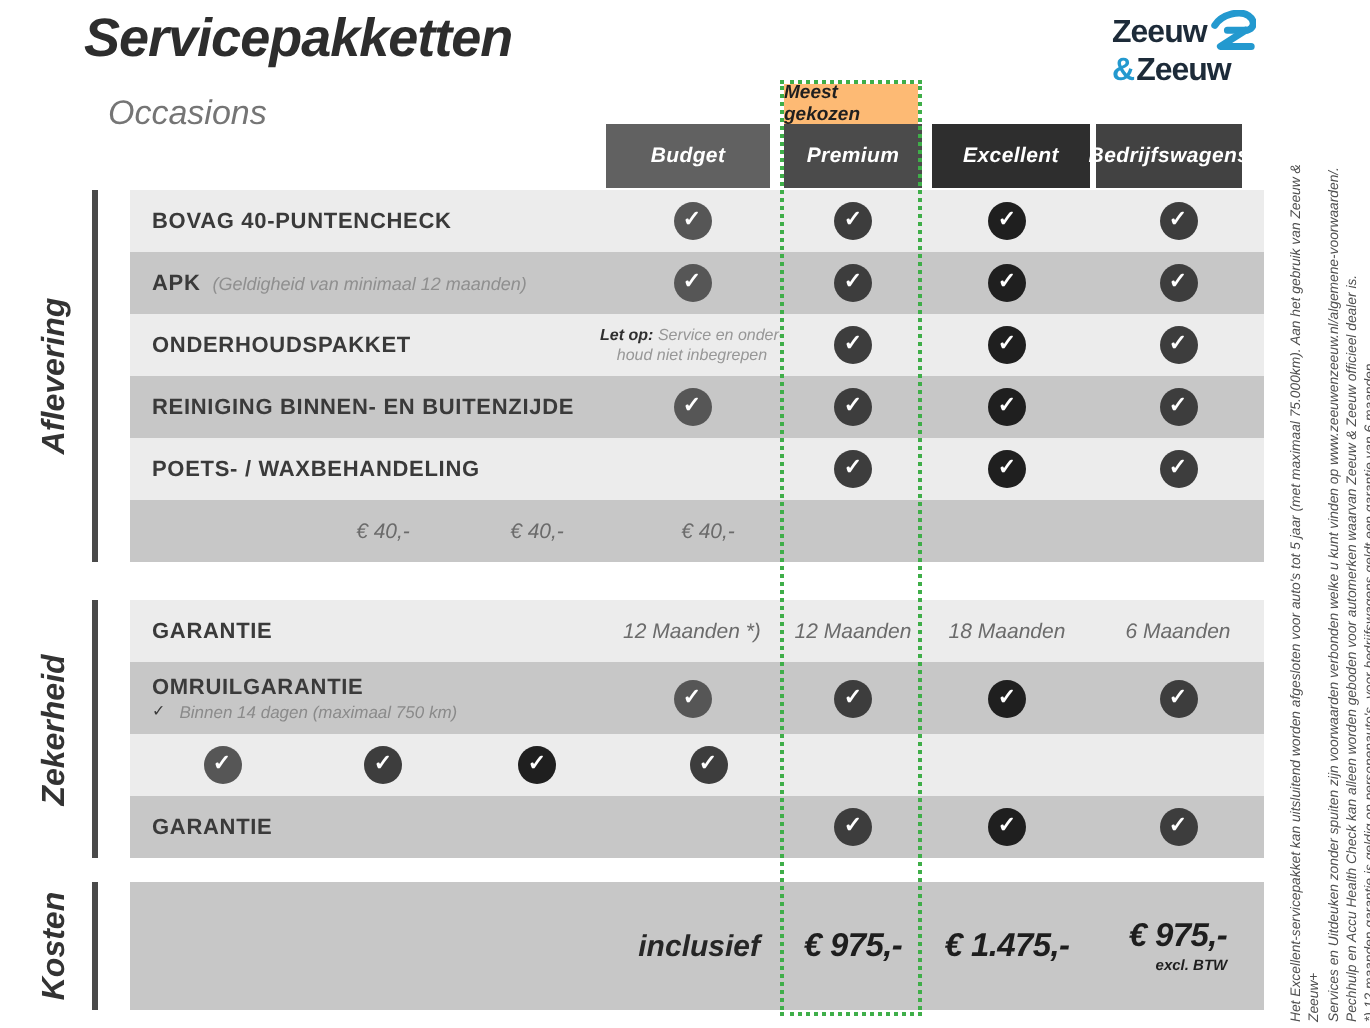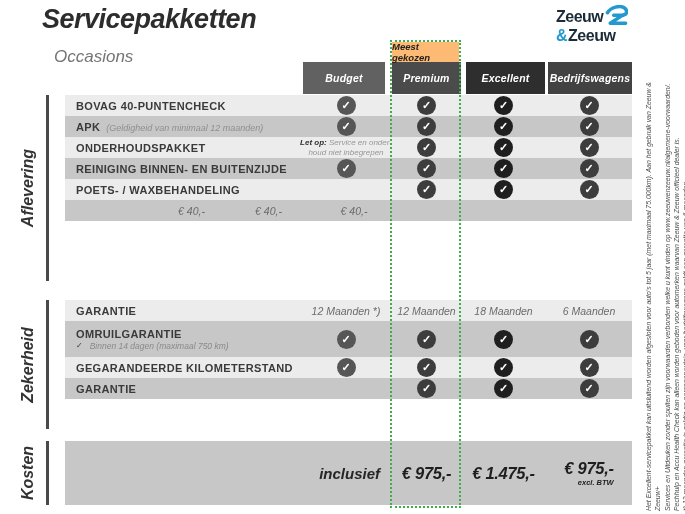--- a/index.html
+++ b/index.html
@@ -22,21 +22,21 @@
   .vlabel { position:absolute; left:12px; width:32px; display:flex; align-items:center; justify-content:center; }
   .vlabel span { transform:rotate(-90deg); white-space:nowrap; font-size:16px; font-style:italic; font-weight:600; color:#333; }
 
   
   .colhead { position:absolute; top:62px; height:32px; display:flex; align-items:center; justify-content:center;
              color:#fff; font-size:10.5px; font-weight:bold; font-style:italic; letter-spacing:0.2px; }
 
   
   .rows { position:absolute; left:65px; width:567px; }
   #rows-0 { top:95px; } #rows-1 { top:300px; }
-  .row { display:flex; align-items:stretch; height:21px; }
+  .row { display:flex; align-items:stretch; height:31px; }
   .row.tall { height:36px; }
   .row.light { background:var(--light-row); }
   .row.dark { background:var(--dark-row); }
   .cell-label { width:235px; box-sizing:border-box; padding-left:11px; display:flex; flex-direction:column; justify-content:center; }
   .lab-line { display:flex; align-items:baseline; gap:6px; }
   .lab-text { font-size:11px; font-weight:bold; letter-spacing:0.35px; color:#3a3a3a; }
   .label-note { font-size:9px; font-style:italic; font-weight:normal; color:#8f8f8f; letter-spacing:0; }
   .sub-note { display:flex; gap:7px; margin-top:1px; font-size:8.5px; font-style:italic; color:#8a8a8a; }
   .sub-note .tick { font-style:normal; color:#3a3a3a; font-size:8px; }
   .cell-val { display:flex; align-items:center; justify-content:center; }
@@ -98,21 +98,21 @@
       <span>Zekerheid</span>
     </div>
   <div class="vlabel" id="vlabel-2" style="top: 441px; height: 64px;">
       <span>Kosten</span>
     </div>
 
   <div id="col-headers">
       <div class="colhead" style="left: 303px; width: 82px; background: rgb(97, 97, 97);">Budget</div>
       <div class="colhead" style="left: 392px; width: 69px; background: rgb(75, 75, 75);">Premium</div>
       <div class="colhead" style="left: 466px; width: 79px; background: rgb(46, 46, 46);">Excellent</div>
-      <div class="colhead" style="left: 548px; width: 84px; background: rgb(66, 66, 66);">Bedrijfswagens</div>
+      <div class="colhead" style="left: 548px; width: 73px; background: rgb(66, 66, 66);">Bedrijfswagens</div>
     </div>
 
   <div class="rows" id="rows-0">
       <div class="row light">
         <div class="cell-label">
           <div class="lab-line">
             <span class="lab-text">BOVAG 40-PUNTENCHECK</span>
           </div>
         </div>
         <div class="cell-val w0">
@@ -253,25 +253,20 @@
           <span class="check" style="background: rgb(61, 61, 61);">✓</span>
         </div>
         <div class="cell-val w2">
           <span class="check" style="background: rgb(31, 31, 31);">✓</span>
         </div>
         <div class="cell-val w3">
           <span class="check" style="background: rgb(61, 61, 61);">✓</span>
         </div>
       </div>
       <div class="row light">
-        <div class="cell-label">
-          <div class="lab-line">
-            <span class="lab-text">GEGARANDEERDE KILOMETERSTAND</span>
-          </div>
-        </div>
         <div class="cell-val w0">
           <span class="check" style="background: rgb(86, 86, 86);">✓</span>
         </div>
         <div class="cell-val w1">
           <span class="check" style="background: rgb(61, 61, 61);">✓</span>
         </div>
         <div class="cell-val w2">
           <span class="check" style="background: rgb(31, 31, 31);">✓</span>
         </div>
         <div class="cell-val w3">

